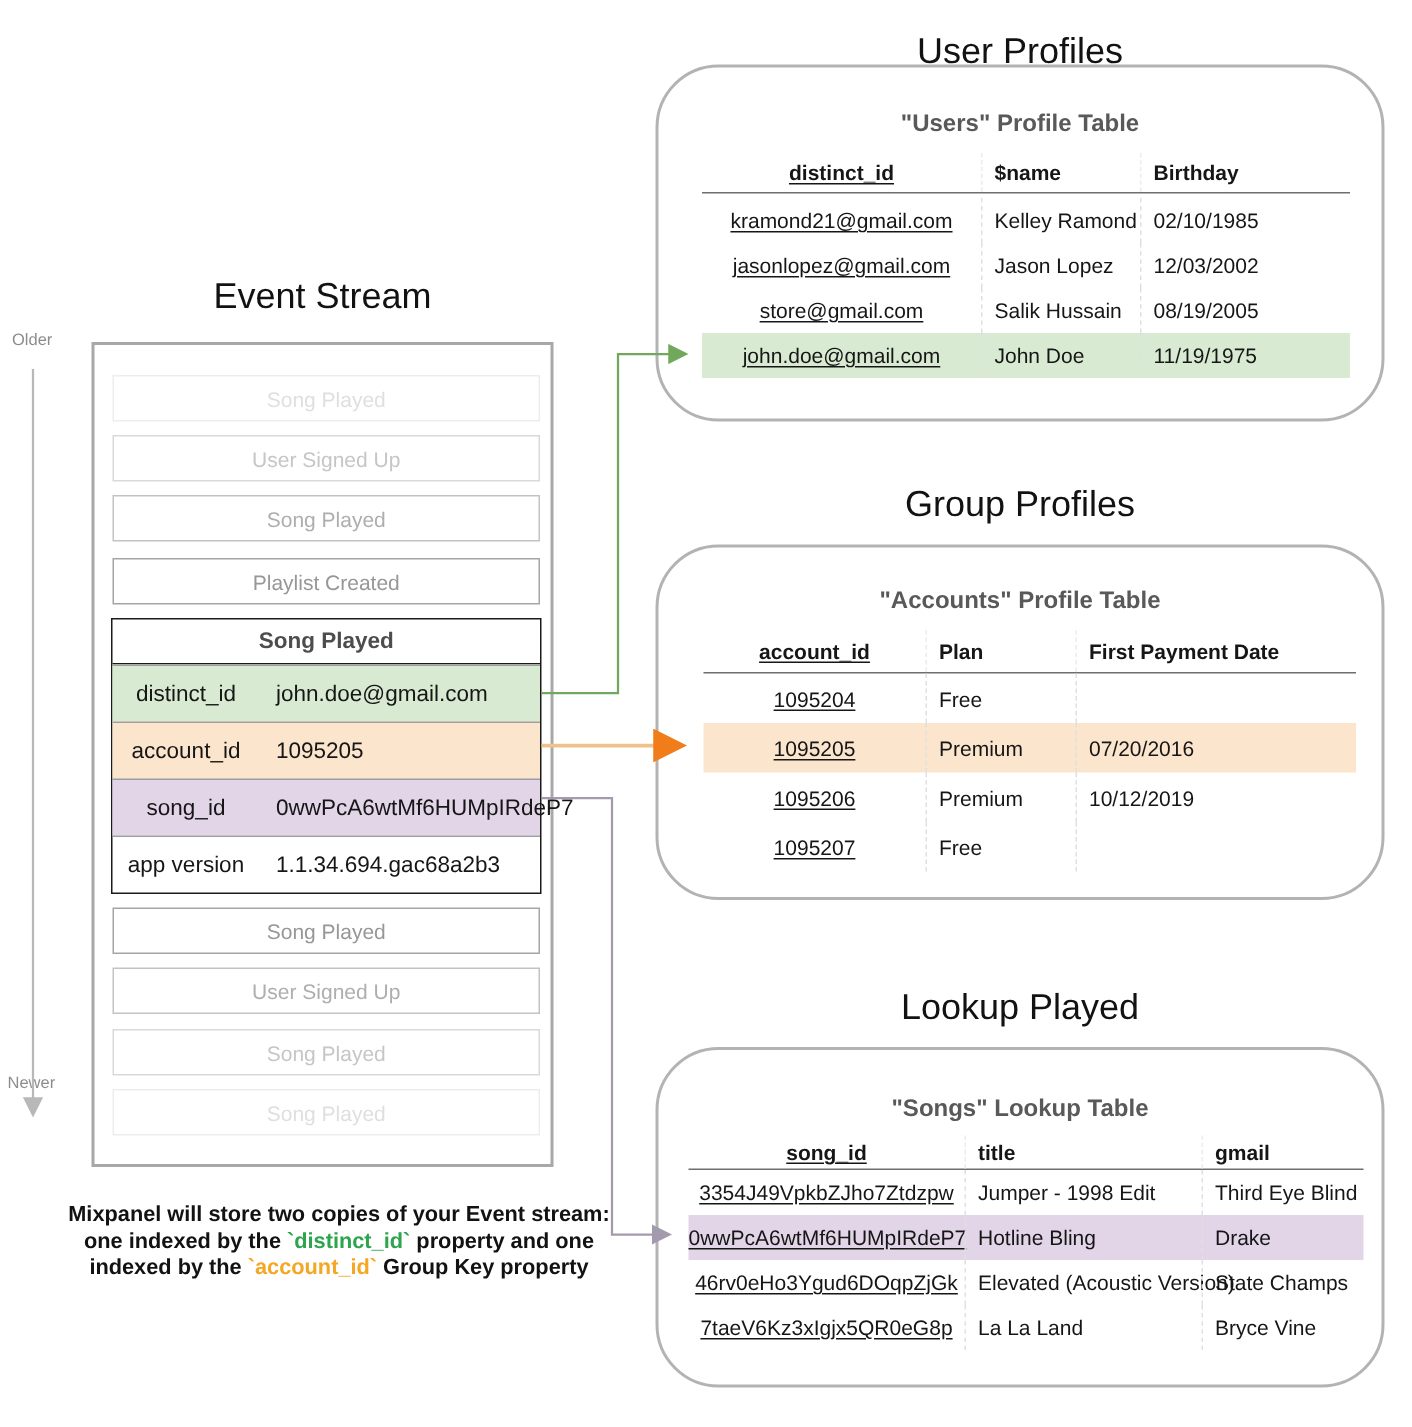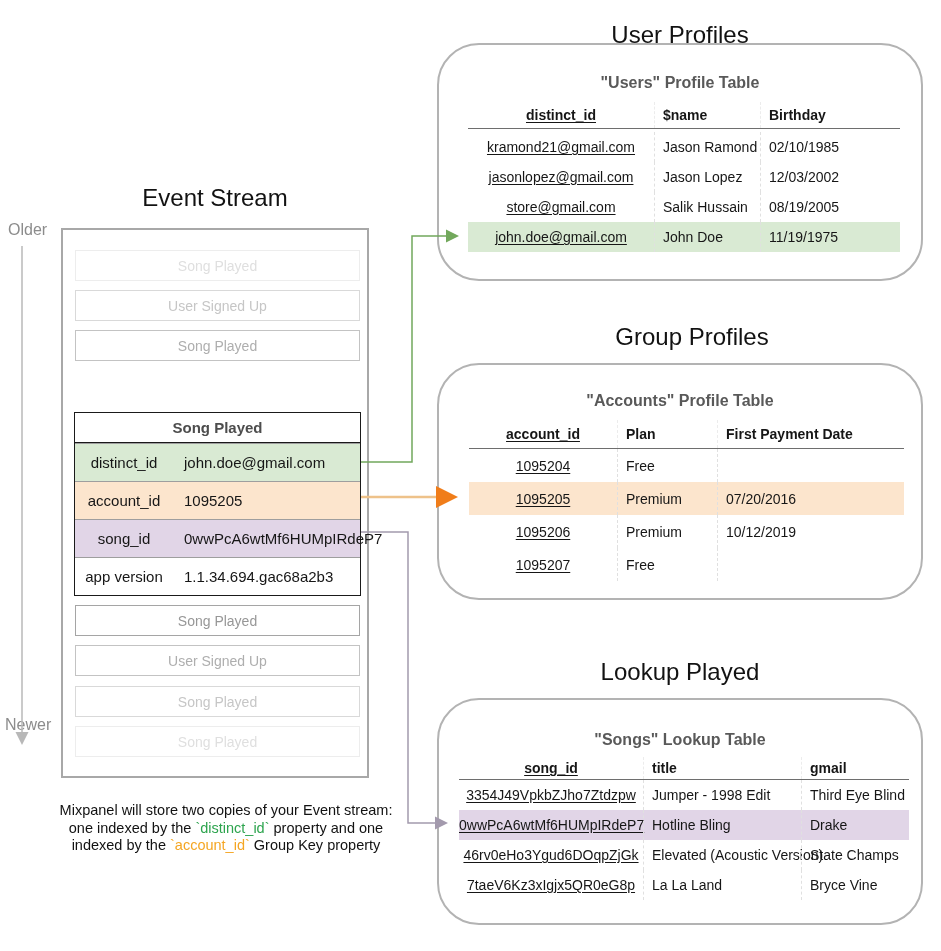--- a/index.html
+++ b/index.html
@@ -5,25 +5,25 @@
 <style>
   * { margin:0; padding:0; box-sizing:border-box; }
   html,body { background:#fff; }
   body { font-family:"Liberation Sans", sans-serif; color:#161616; }
   .canvas { position:relative; width:941px; height:951px; background:#fff; overflow:hidden; }
 
   
   .section-title { position:absolute; text-align:center; font-size:24px; color:#121212; font-weight:400; }
   .t-event  { left:61px;  top:184px; width:308px; }
   .t-users  { left:437px; top:2px;   width:486px;margin-top:19px; }
-  .t-groups { left:449px; top:323px; width:486px; }
+  .t-groups { left:437px; top:323px; width:486px; }
   .t-lookup { left:437px; top:658px; width:486px; }
 
   
-  .axis-label { position:absolute; font-size:16px; color:#8c8c8c; }
+  .axis-label { position:absolute; font-size:11px; color:#8c8c8c; }
   .lbl-older { left:8px; top:221px; }
   .lbl-newer { left:5px; top:716px; }
 
   
   .stream-box { position:absolute; left:61px; top:228px; width:308px; height:550px;
                 background:#fff; border:2px solid #a8a8a8; }
   .stream-box::before { content:""; position:absolute; left:8px; top:8px; width:100%; height:100%;
                 border:2px solid #c2c2c2; background:#fff; z-index:-1; }
   .stream-box::after  { content:""; position:absolute; left:3px; top:3px; width:100%; height:100%;
                 border:2px solid #b5b5b5; background:#fff; z-index:-1; }
@@ -43,21 +43,21 @@
              font-size:15px; border-top:1px solid #9e9e9e; }
   .prop-row:first-of-type { border-top:none; }
   .prop-key { text-align:center; }
   .prop-val { padding-left:11px; }
   .bg-green  { background:var(--green-row); }
   .bg-orange { background:var(--orange-row); }
   .bg-purple { background:var(--purple-row); }
 
   
   .caption { position:absolute; left:30px; top:802px; width:392px; text-align:center;
-             font-size:14.5px; line-height:17.5px; color:#121212; }
+             font-size:14.5px; line-height:17.5px; color:#121212;font-weight:bold; }
   .code-g { color:var(--caption-green); }
   .code-o { color:var(--caption-orange); }
 
   
   .card { position:absolute; left:437px; width:486px; background:#fff;
           border:2px solid #b3b3b3; border-radius:42px; }
   .card-users    { top:43px;  height:238px; }
   .card-accounts { top:363px; height:237px; }
   .card-songs    { top:698px; height:227px; }
   .stacked::before { content:""; position:absolute; left:10px; top:10px; width:100%; height:100%;
@@ -139,20 +139,21 @@
   </svg>
 
   <div class="section-title t-event">Event Stream</div>
   <div class="axis-label lbl-older">Older</div>
   <div class="axis-label lbl-newer">Newer</div>
 
   <div class="stream-box">
     <div class="ev-row f1" style="top:20px">Song Played</div>
     <div class="ev-row f2" style="top:60px">User Signed Up</div>
     <div class="ev-row f3" style="top:100px">Song Played</div>
+    <div class="ev-row f4" style="top:142px">Playlist Created</div>
 
     <div class="ev-card">
       <div class="ev-card-header">Song Played</div>
       <div class="prop-row bg-green">
         <div class="prop-key">distinct_id</div>
         <div class="prop-val">john.doe@gmail.com</div>
       </div>
       <div class="prop-row bg-orange">
         <div class="prop-key">account_id</div>
         <div class="prop-val">1095205</div>
@@ -183,21 +184,21 @@
   <div class="card card-users">
     <div class="card-heading">"Users" Profile Table</div>
     <div class="tbl tbl-users">
       <div class="trow thead">
         <div class="tc id-col">distinct_id</div>
         <div class="tc csep">$name</div>
         <div class="tc csep">Birthday</div>
       </div>
       <div class="trow">
         <div class="tc id-col">kramond21@gmail.com</div>
-        <div class="tc csep">Jason Ramond</div>
+        <div class="tc csep">Kelley Ramond</div>
         <div class="tc csep">02/10/1985</div>
       </div>
       <div class="trow">
         <div class="tc id-col">jasonlopez@gmail.com</div>
         <div class="tc csep">Jason Lopez</div>
         <div class="tc csep">12/03/2002</div>
       </div>
       <div class="trow">
         <div class="tc id-col">store@gmail.com</div>
         <div class="tc csep">Salik Hussain</div>

